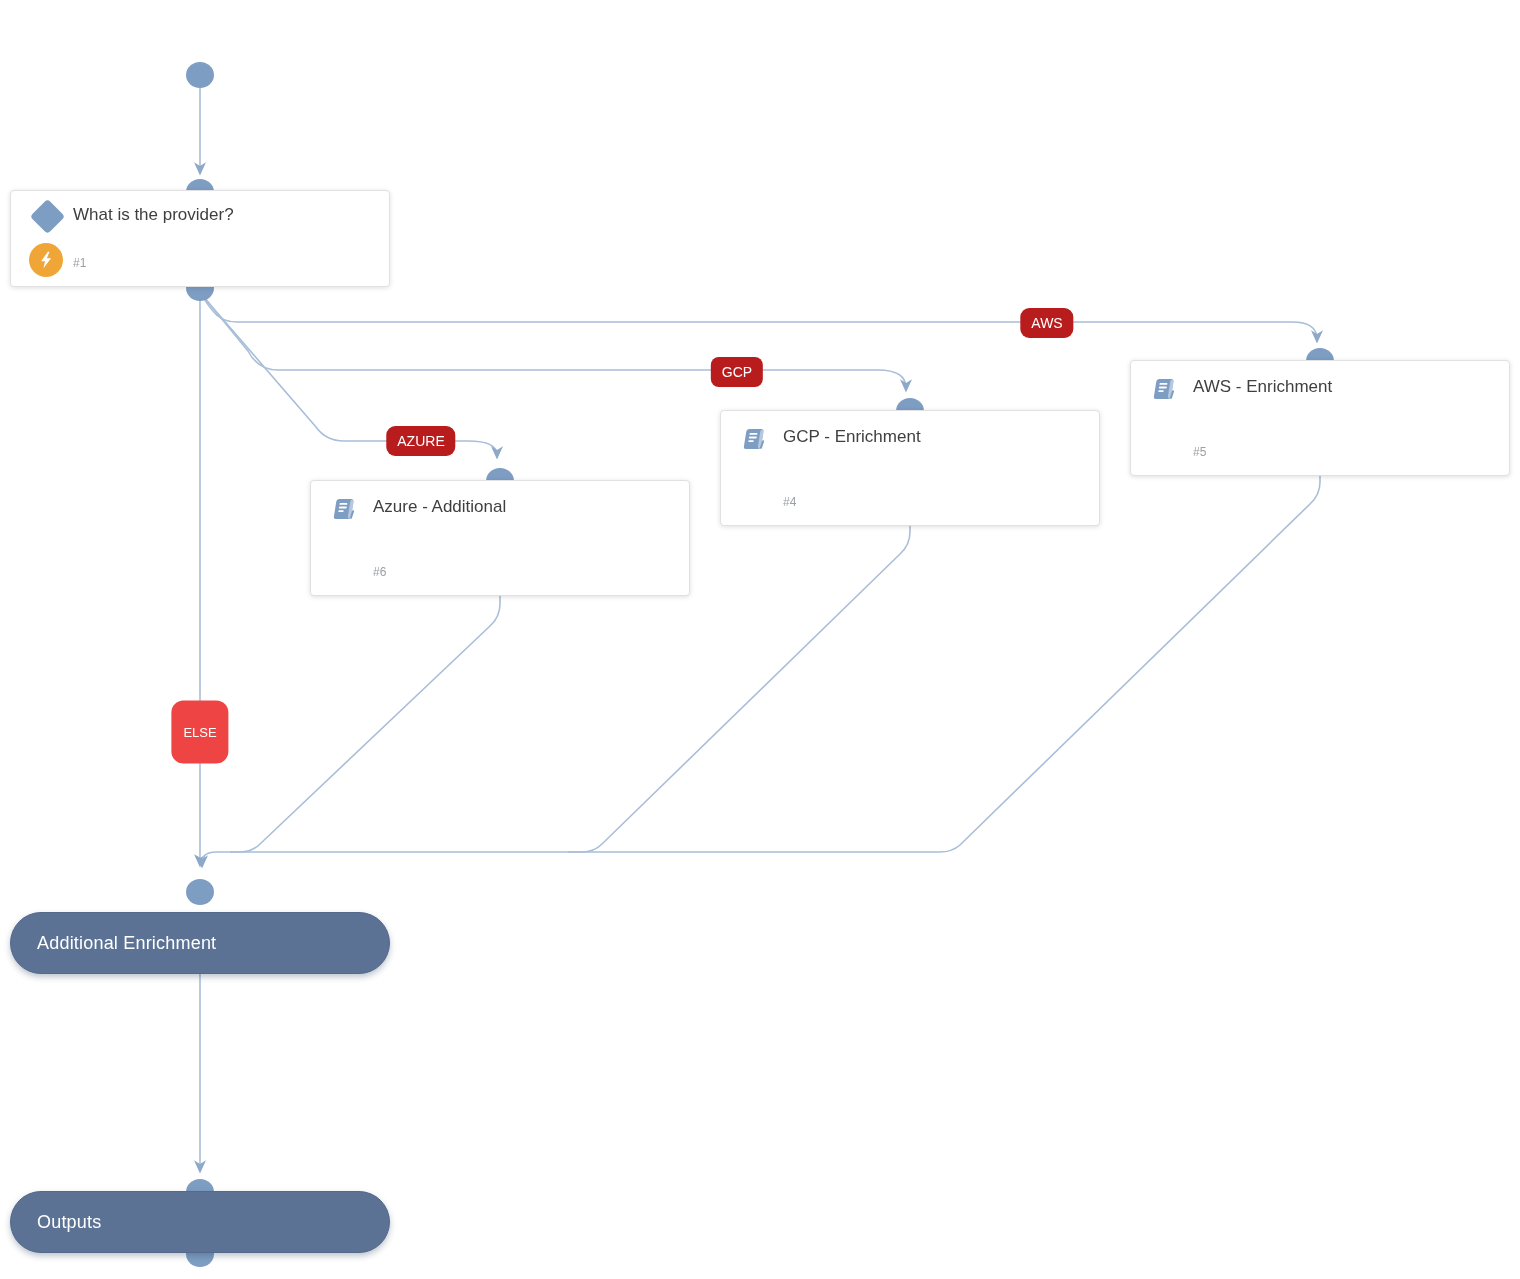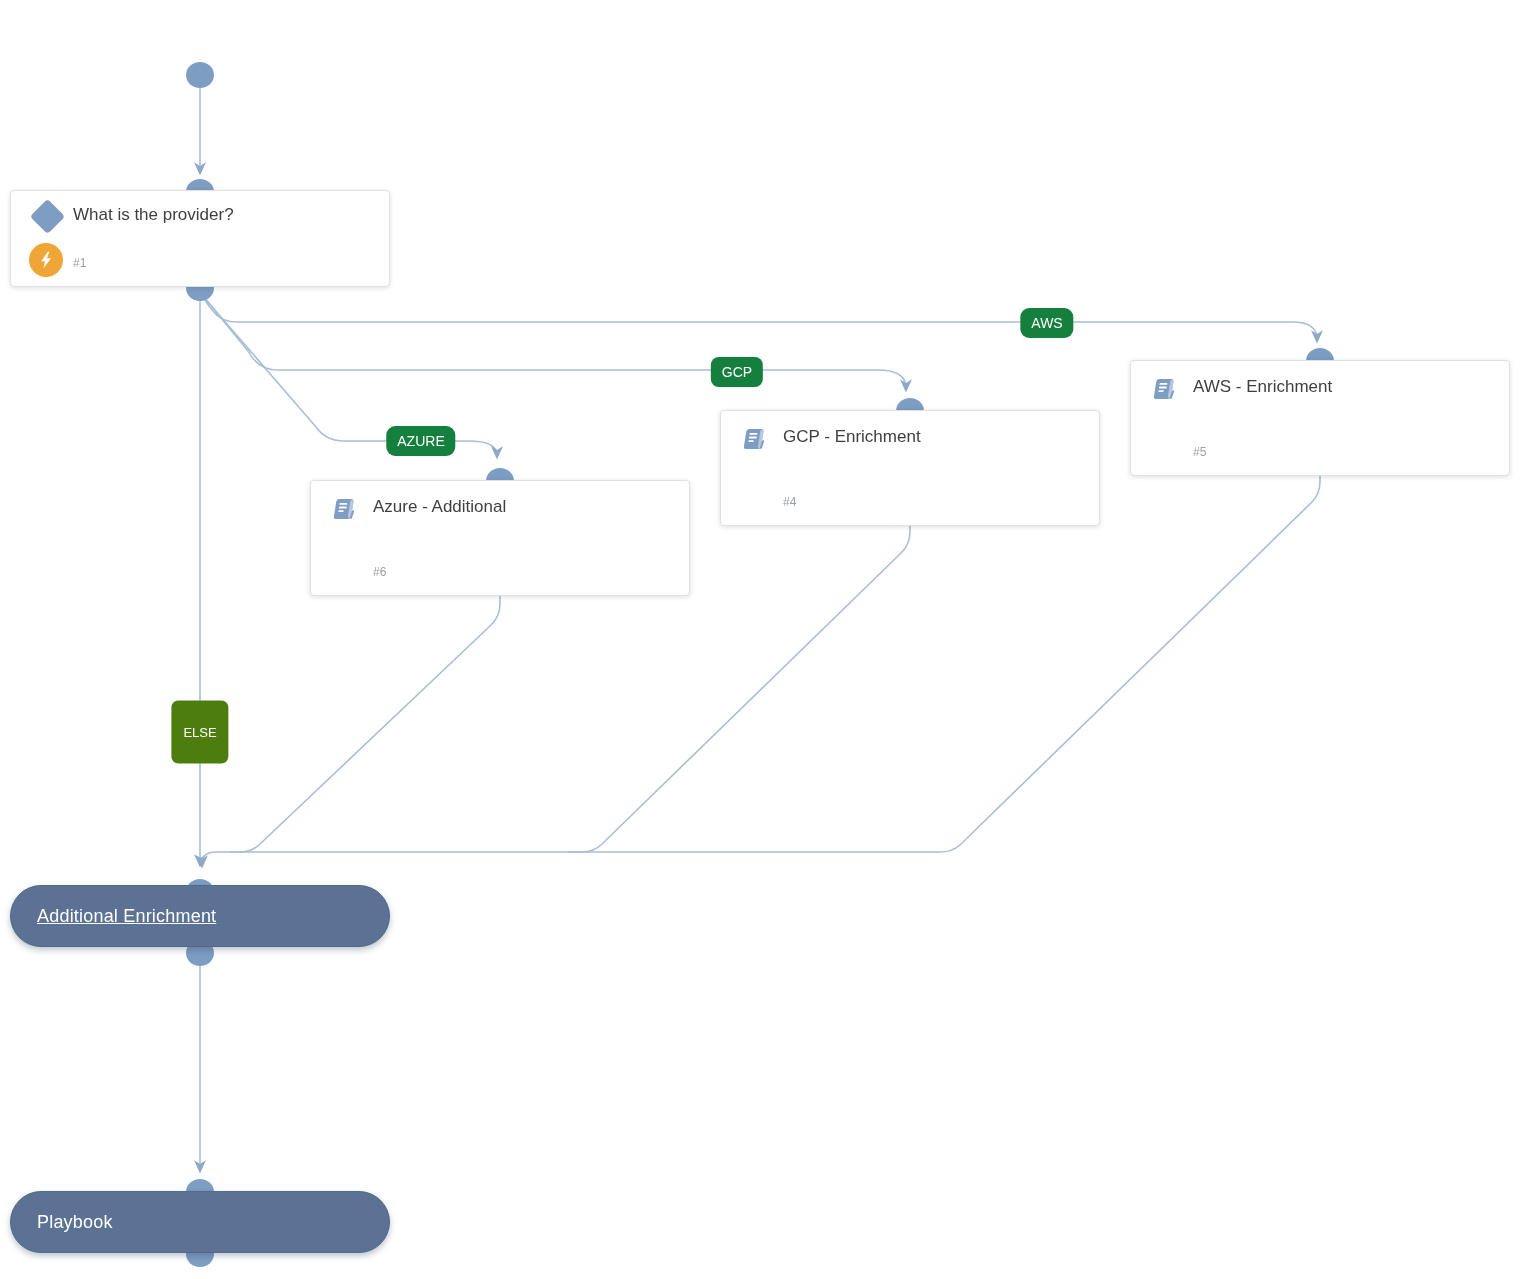--- a/index.html
+++ b/index.html
@@ -42,25 +42,25 @@
     background:#7e9dc3;transform:rotate(45deg);
   }
   .icon-bolt{
     position:absolute;left:18px;top:52px;width:34px;height:34px;border-radius:50%;
     background:#f0a636;display:flex;align-items:center;justify-content:center;
   }
 
   
   .edge-label{
     position:absolute;z-index:4;transform:translate(-50%,-50%);
-    background:#15803d;color:#fff;font-size:14px;line-height:1;
+    background:#b91c1c;color:#fff;font-size:14px;line-height:1;
     padding:8px 11px;border-radius:9px;white-space:nowrap;cursor:pointer;
   }
   .edge-label.else{
-    background:#4d7c0f;font-size:13px;padding:25px 12px;border-radius:7px;
+    background:#ef4444;font-size:13px;padding:25px 12px;border-radius:12px;
   }
 </style>
 </head>
 <body>
 
 <div id="canvas">
 
   <svg class="wires" width="1520" height="1279" viewBox="0 0 1520 1279">
     <defs>
       <marker id="arr" viewBox="0 0 12 12" markerWidth="9" markerHeight="9" refX="9" refY="6" orient="auto">
@@ -159,21 +159,21 @@
     </svg>
     <span class="card-title">AWS - Enrichment</span>
     <span class="card-num">#5</span>
   </div>
 
   <div class="edge-label" style="left:1047px;top:323px;">AWS</div>
   <div class="edge-label" style="left:737px;top:372px;border-radius:8px;">GCP</div>
   <div class="edge-label" style="left:421px;top:441px;">AZURE</div>
   <div class="edge-label else" style="left:200px;top:732px;">ELSE</div>
 
-  <div class="pill" style="left:10px;top:885px;width:380px;text-decoration:underline;">
+  <div class="pill" style="left:10px;top:912px;width:380px;">
     <span class="pill-label">Additional Enrichment</span>
   </div>
 
   <div class="pill" style="left:10px;top:1191px;width:380px;">
-    <span class="pill-label">Playbook</span>
+    <span class="pill-label">Outputs</span>
   </div>
 
 </div>
 
 </body></html>

